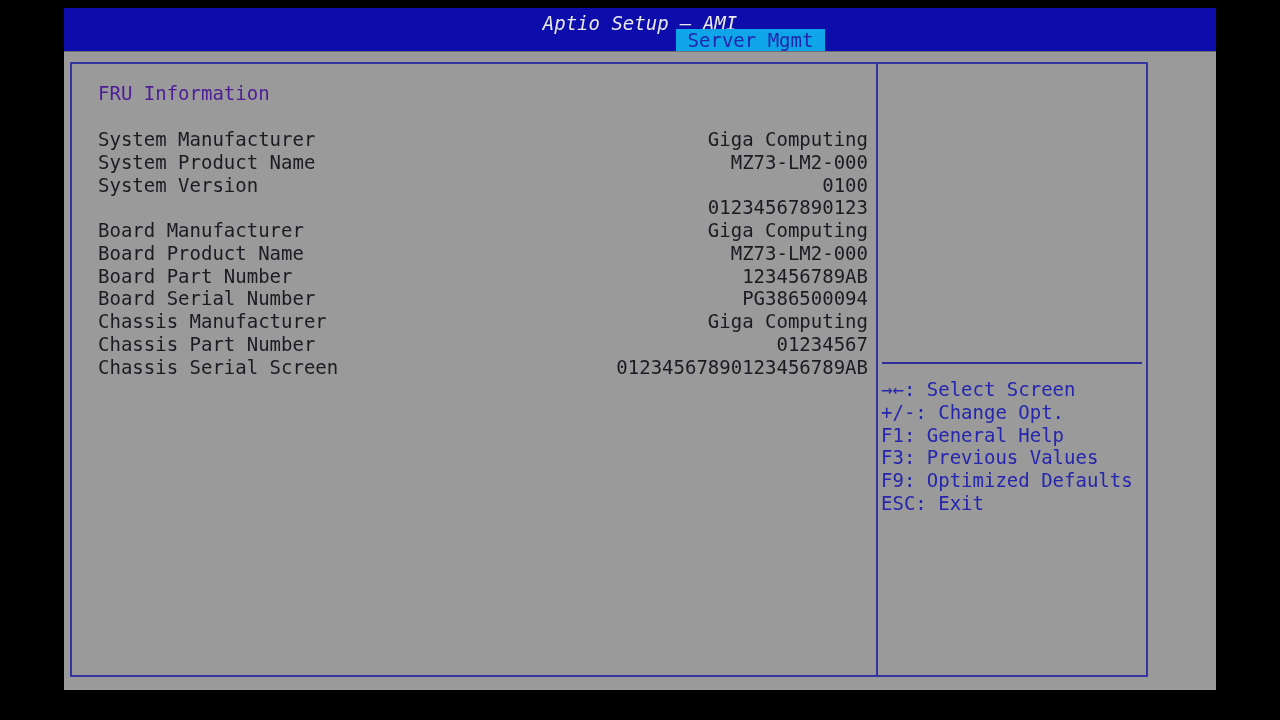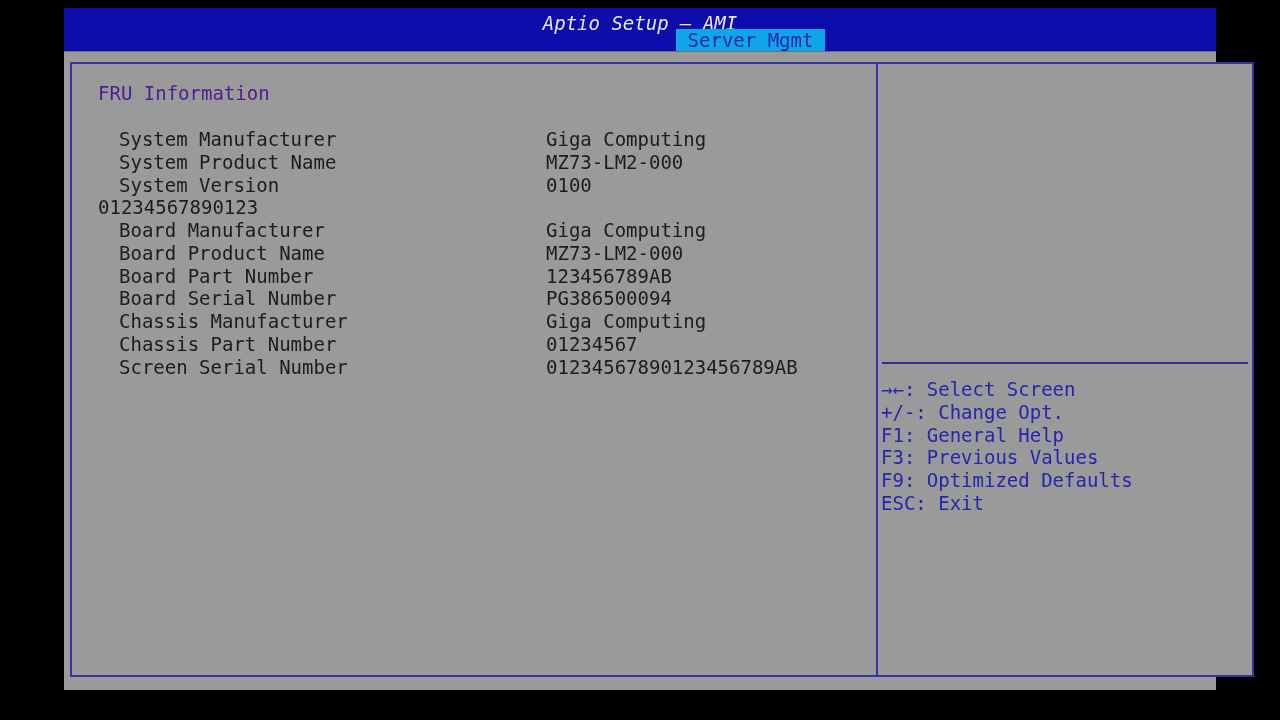--- a/index.html
+++ b/index.html
@@ -8,26 +8,26 @@
   .screen{position:absolute;left:64px;top:8px;width:1152px;height:704px;background:#000;}
   .header-bar{position:absolute;left:0;top:0;width:1152px;height:43px;background:#0d0dab;}
   .app-title{position:absolute;left:0;top:4px;width:1152px;text-align:center;
              font-size:19px;line-height:22px;color:#e9e9e9;letter-spacing:0;font-style:italic;}
   .menu-tab{position:absolute;left:612px;top:21px;width:149px;height:22px;background:#0ea5e9;
             color:#2424ac;font-size:19px;line-height:22px;text-align:center;}
   .header-bevel{position:absolute;left:0;top:43px;width:1152px;height:1px;background:#6e6e78;}
   .body-area{position:absolute;left:0;top:44px;width:1152px;height:638px;background:#9a9a9a;}
   .panel{position:absolute;border:2px solid #3434a2;background:#9a9a9a;box-sizing:border-box;}
   .panel-left{left:6px;top:10px;width:808px;height:615px;}
-  .panel-right{left:812px;top:10px;width:378px;height:615px;}
+  .panel-right{left:812px;top:10px;width:272px;height:615px;}
   .section-title{position:absolute;left:26px;top:18px;font-size:19px;line-height:23px;color:#4c1d95;}
   .fru-rows{position:absolute;left:26px;top:64px;right:8px;}
   .fru-row{display:flex;height:22.77px;line-height:22.77px;font-size:19px;color:#1b1b22;white-space:pre;}
-  .row-label{width:427px;flex:none;margin-left:21px;}
-  .row-value{flex:1;}
+  .row-label{width:427px;flex:none;}
+  .row-value{flex:1;text-align:right;}
   .help-divider{position:absolute;left:4px;right:4px;top:298px;height:2px;background:#2e2e96;}
   .help-lines{position:absolute;left:3px;top:314px;right:2px;}
   .help-line{height:22.77px;line-height:22.77px;font-size:19px;color:#2525ae;white-space:pre;}
 </style>
 </head>
 <body>
 
 <div class="screen">
 
   <div class="header-bar">
@@ -74,21 +74,21 @@
         </div>
         <div class="fru-row">
           <span class="row-label">Chassis Manufacturer</span>
           <span class="row-value">Giga Computing</span>
         </div>
         <div class="fru-row">
           <span class="row-label">Chassis Part Number</span>
           <span class="row-value">01234567</span>
         </div>
         <div class="fru-row">
-          <span class="row-label">Screen Serial Number</span>
+          <span class="row-label">Chassis Serial Screen</span>
           <span class="row-value">01234567890123456789AB</span>
         </div>
       </div>
     </div>
 
     <div class="panel panel-right">
       <div class="help-divider"></div>
       <div class="help-lines">
         <div class="help-line">→←: Select Screen</div>
         <div class="help-line">+/-: Change Opt.</div>

